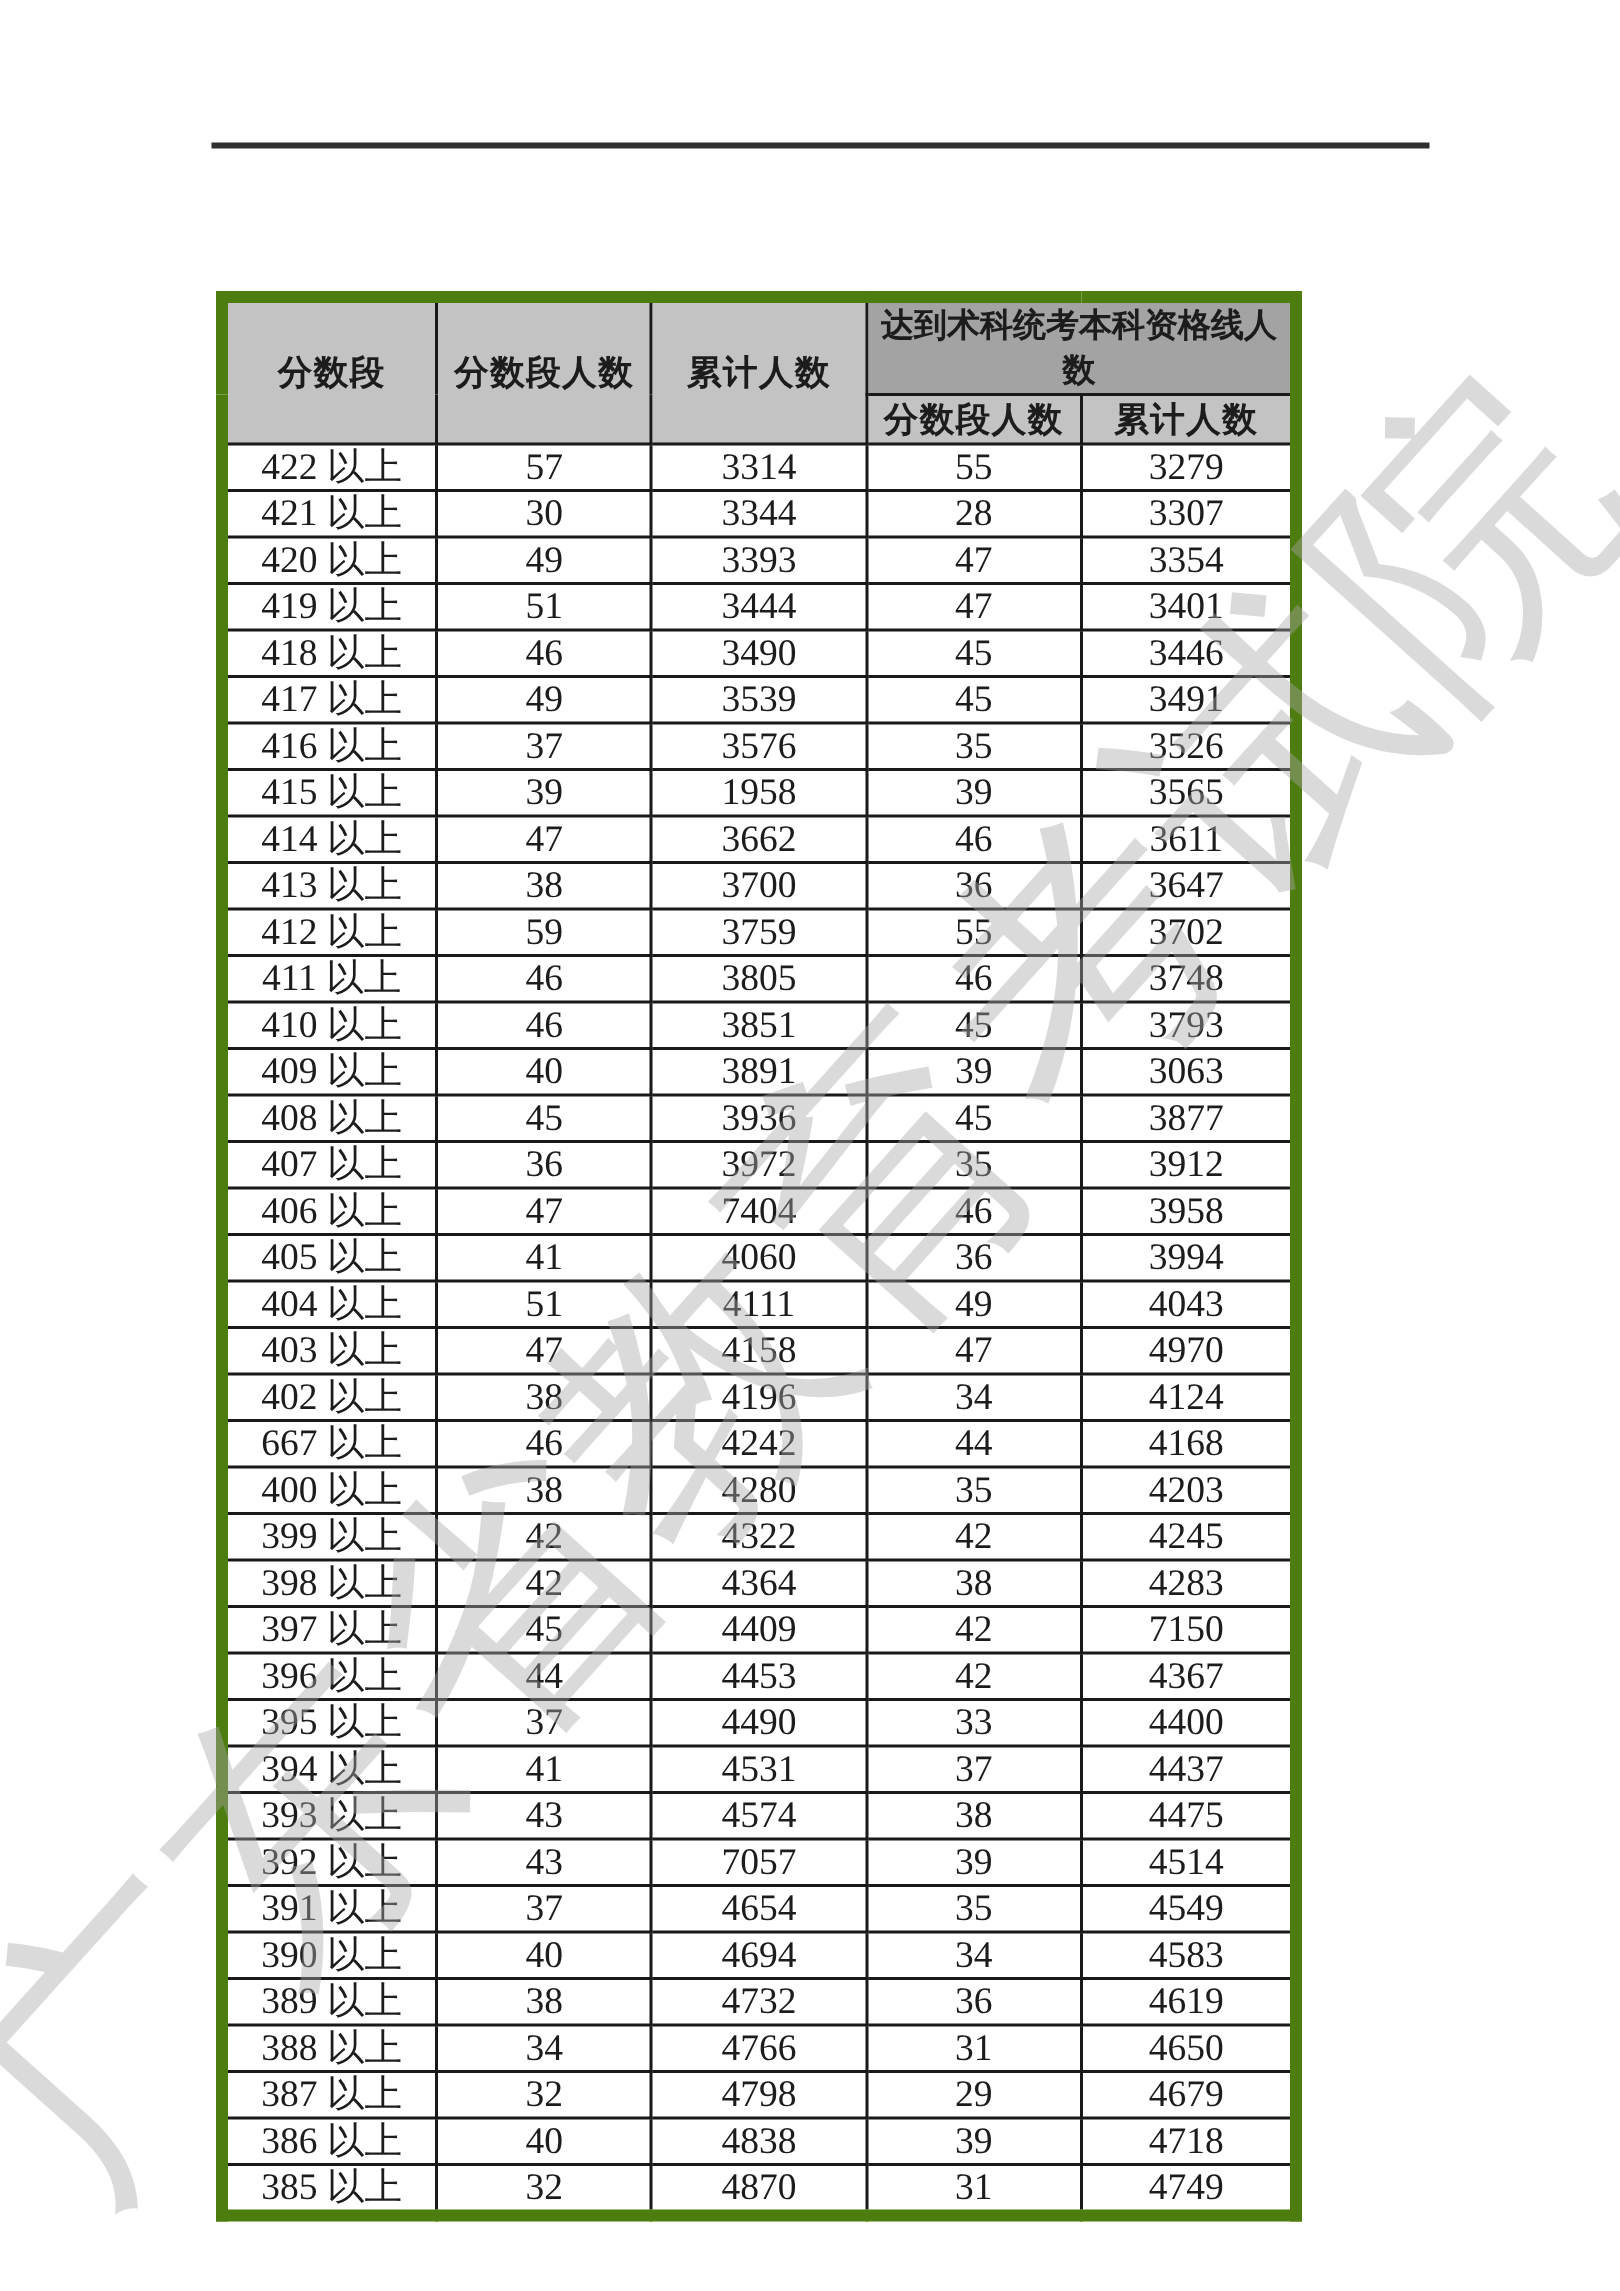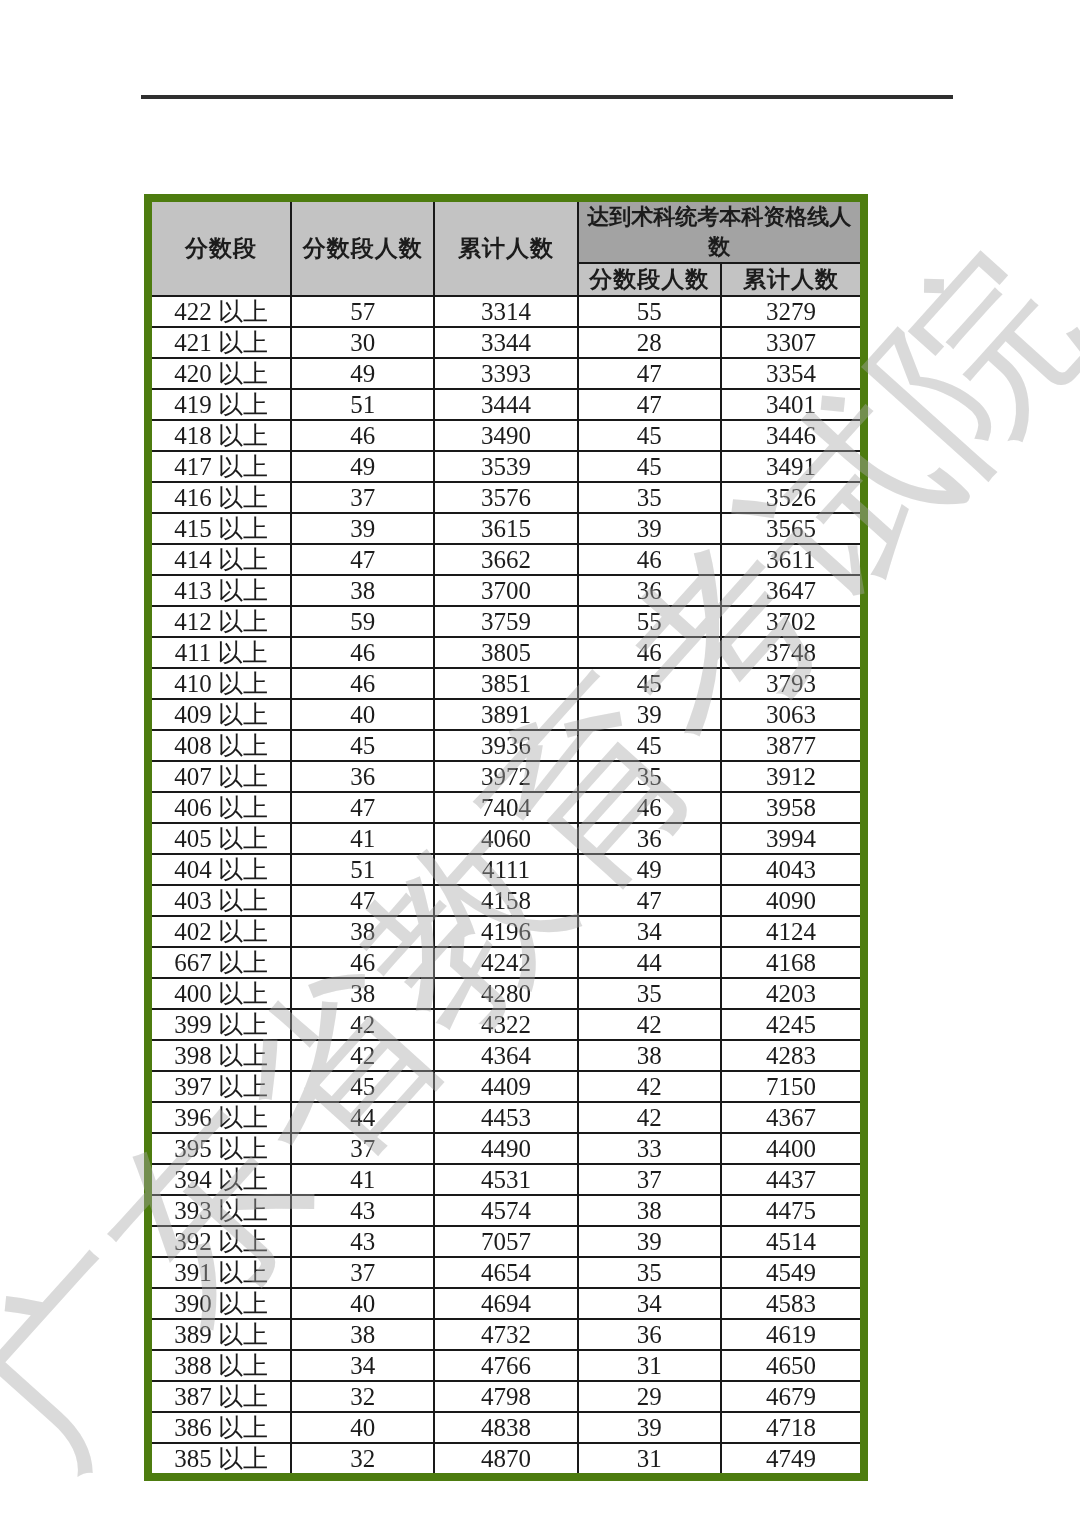--- a/index.html
+++ b/index.html
@@ -142,21 +142,21 @@
     <td>416 以上</td>
     <td>37</td>
     <td>3576</td>
     <td>35</td>
     <td>3526</td>
   </tr>
 
   <tr>
     <td>415 以上</td>
     <td>39</td>
-    <td>3615</td>
+    <td>1958</td>
     <td>39</td>
     <td>3565</td>
   </tr>
 
   <tr>
     <td>414 以上</td>
     <td>47</td>
     <td>3662</td>
     <td>46</td>
     <td>3611</td>
@@ -240,21 +240,21 @@
     <td>4111</td>
     <td>49</td>
     <td>4043</td>
   </tr>
 
   <tr>
     <td>403 以上</td>
     <td>47</td>
     <td>4158</td>
     <td>47</td>
-    <td>4090</td>
+    <td>4970</td>
   </tr>
 
   <tr>
     <td>402 以上</td>
     <td>38</td>
     <td>4196</td>
     <td>34</td>
     <td>4124</td>
   </tr>
 

